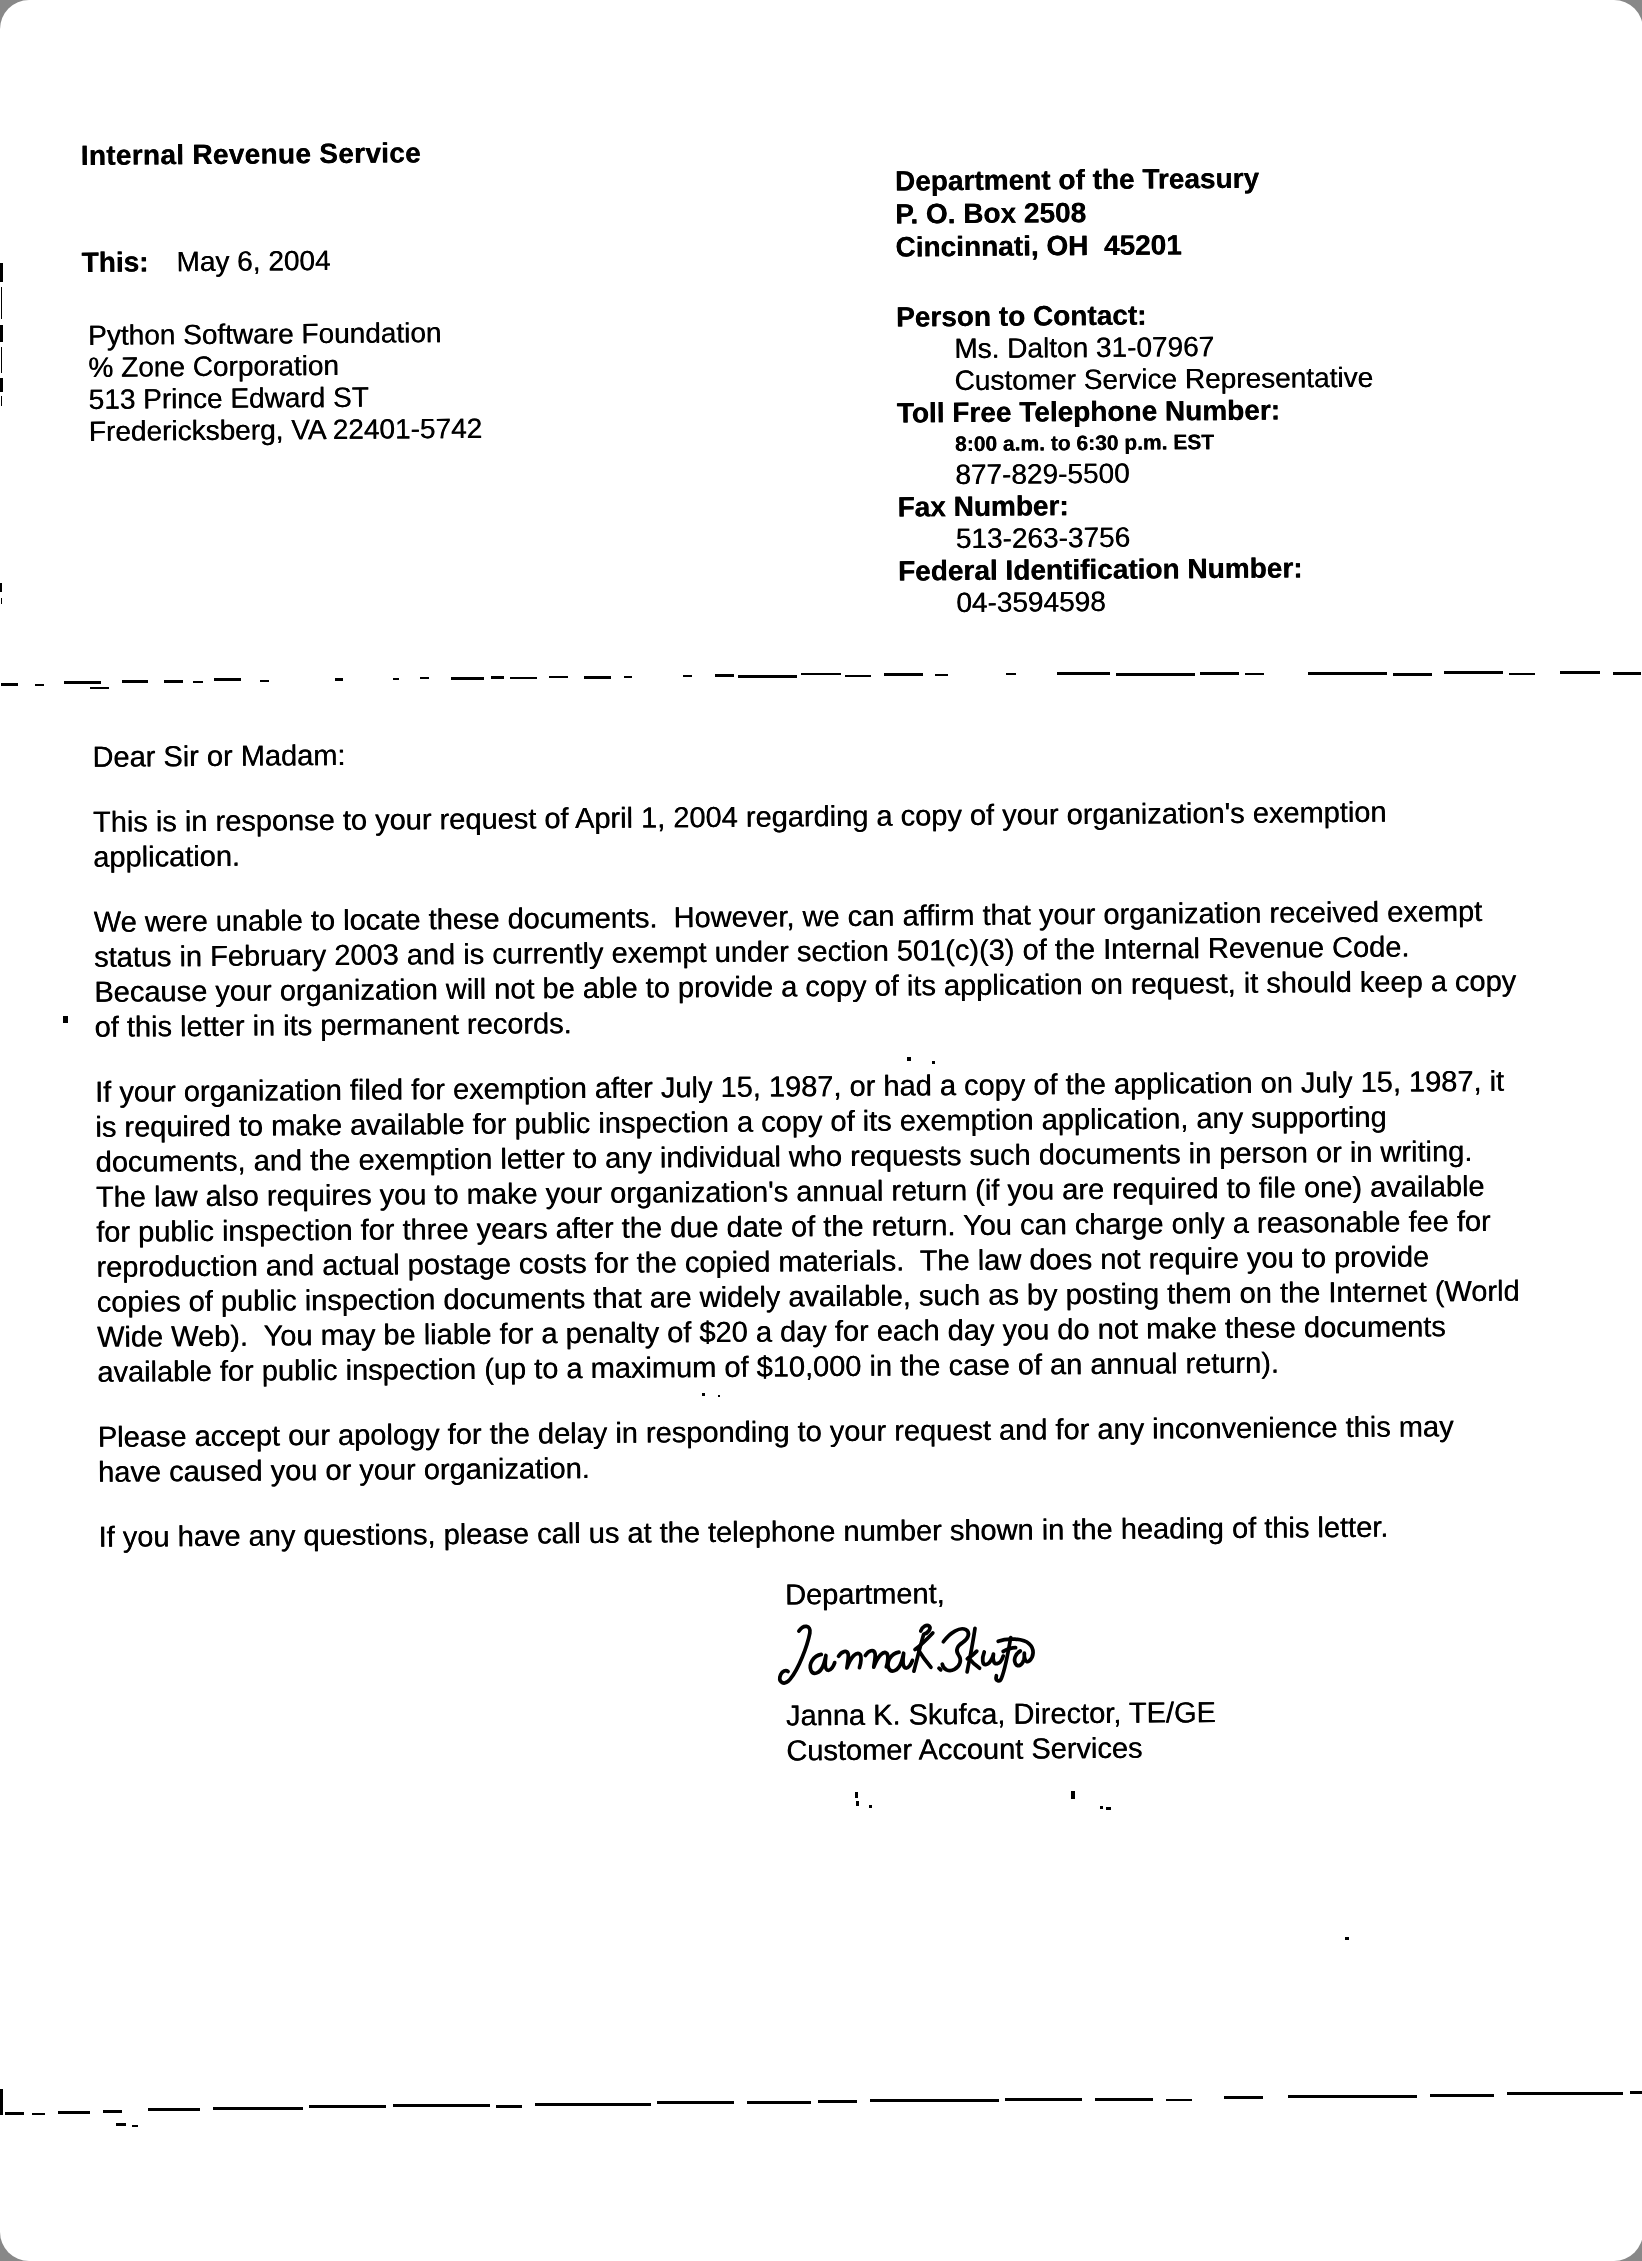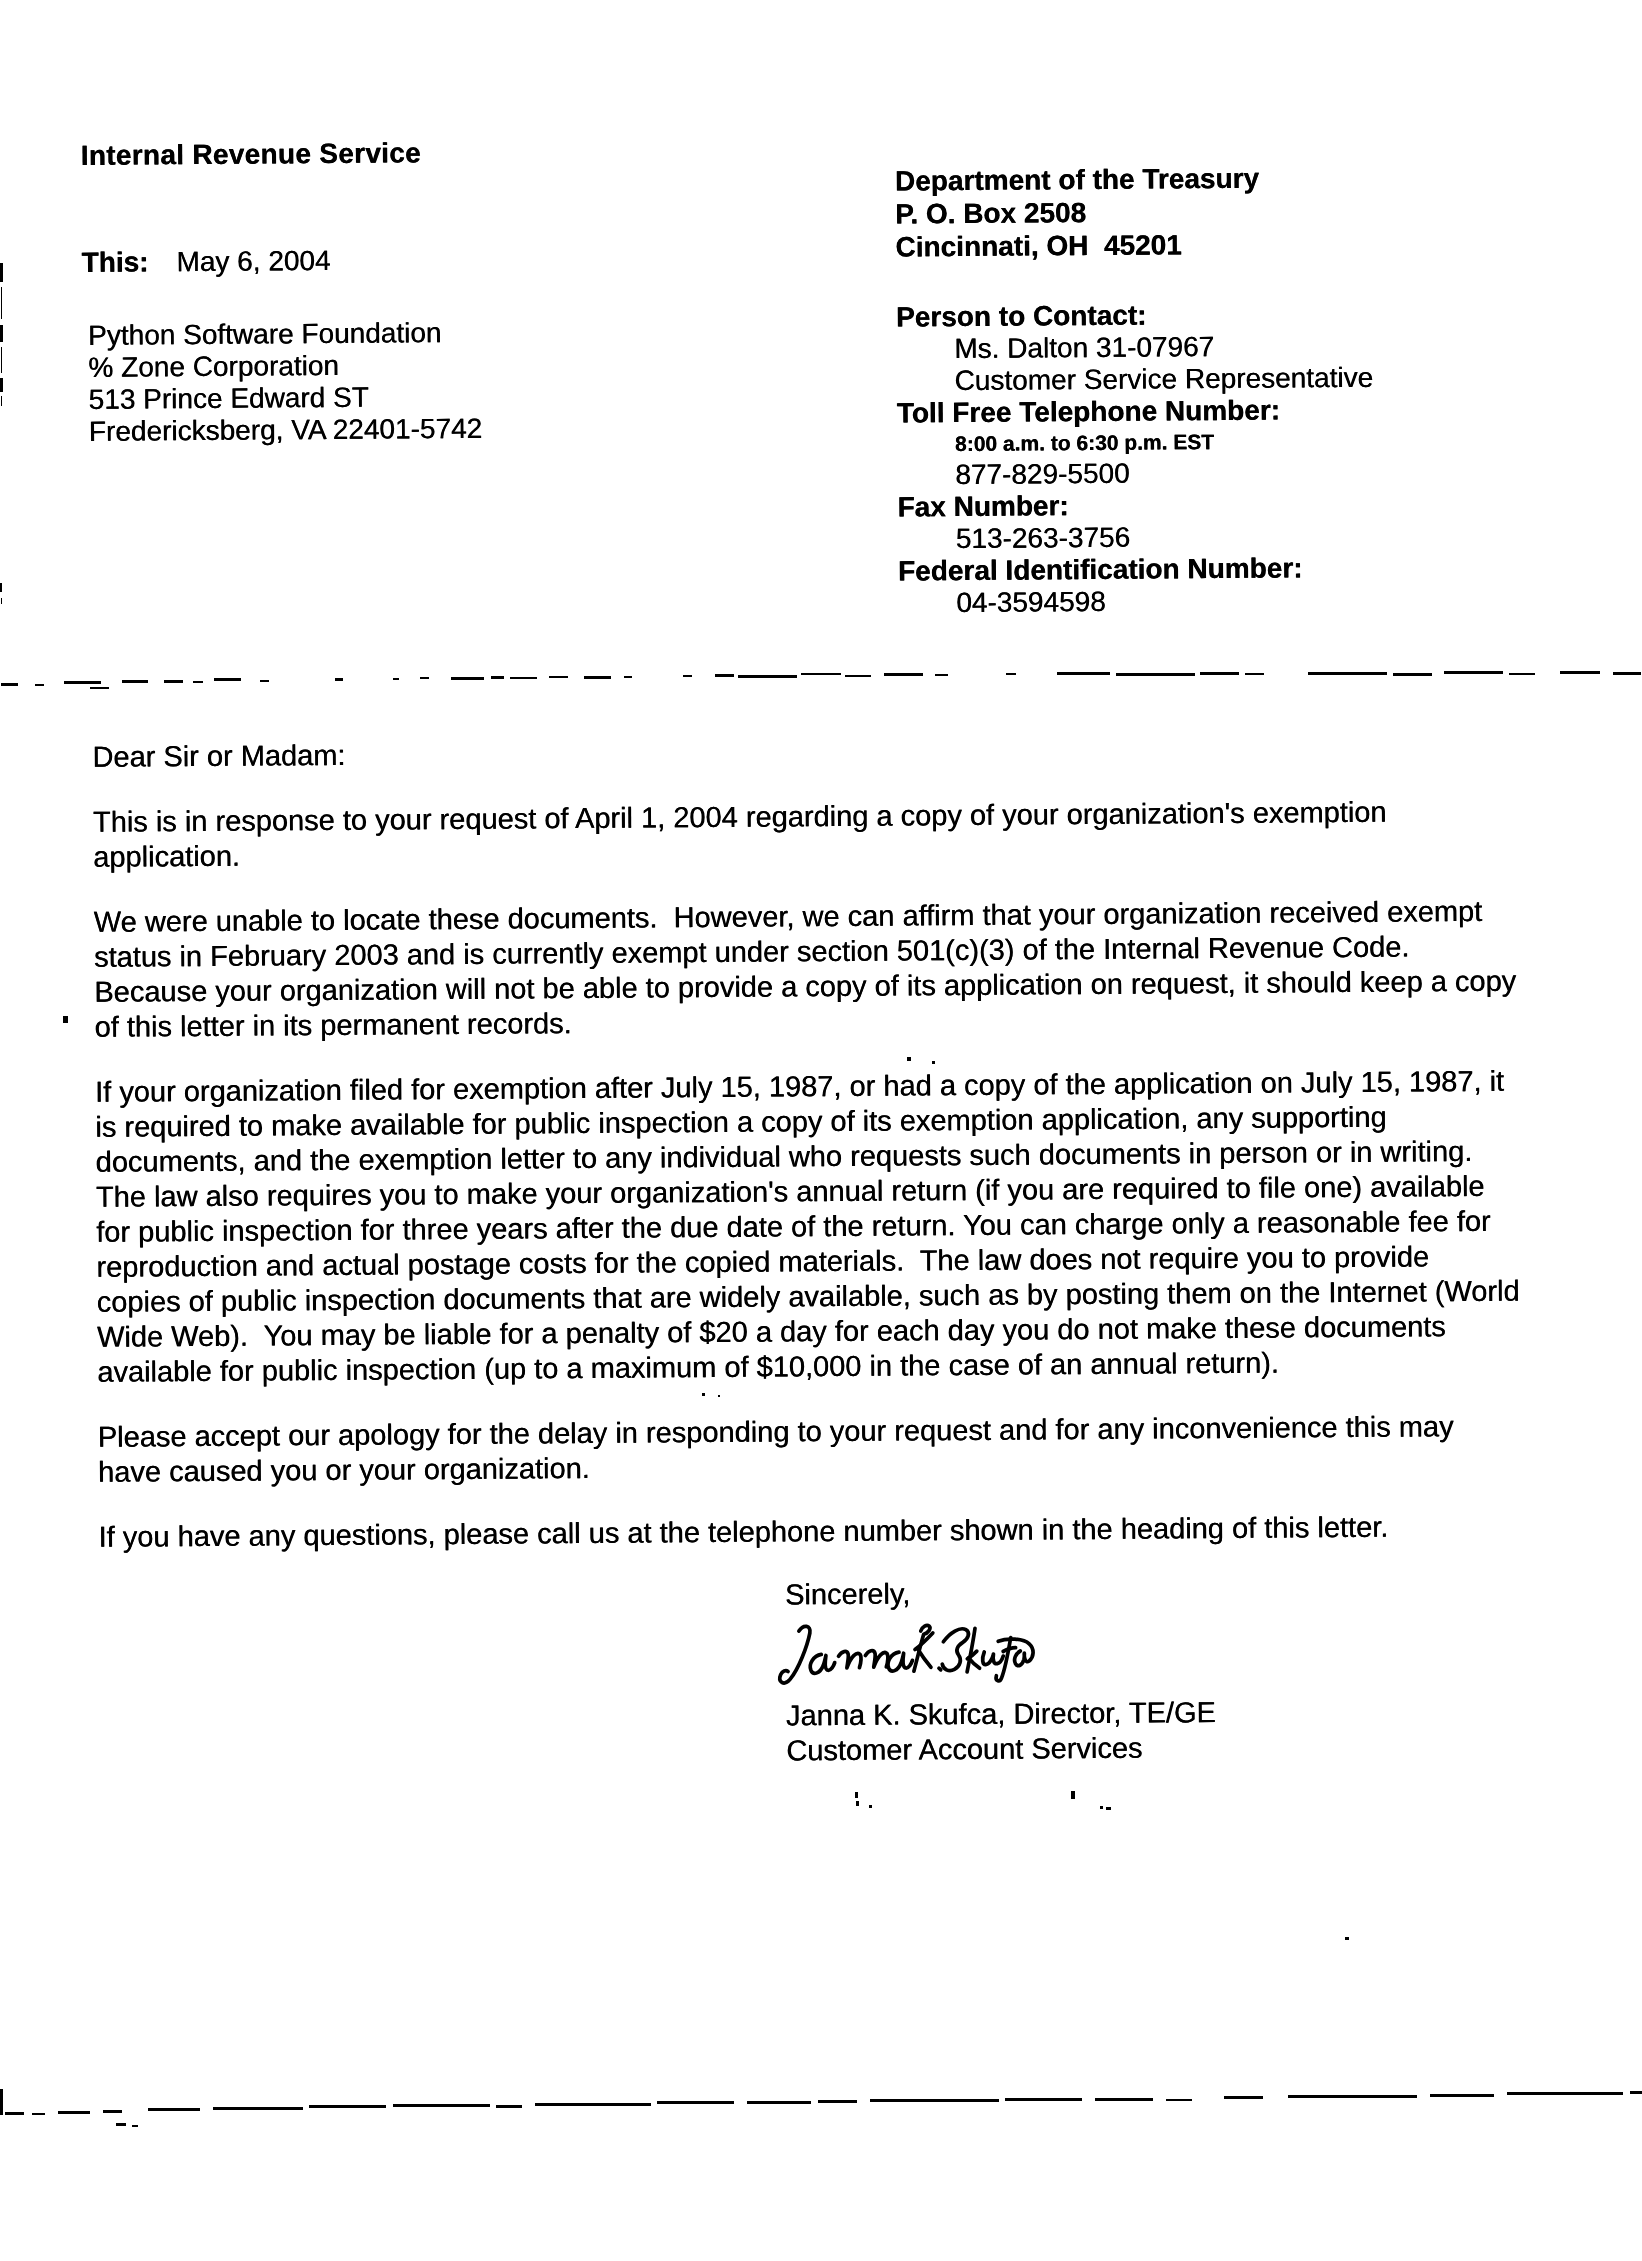--- a/index.html
+++ b/index.html
@@ -3,20 +3,21 @@
 <meta charset="utf-8">
 <style>
   html,body{margin:0;padding:0;background:#888;}
   .page{
     position:relative;
     width:1643px;height:2261px;
     background:#ffffff;
     overflow:hidden;
     font-family:"Liberation Sans", sans-serif;
     color:#000;
+    border-radius:29px;
   }
   .tilt{
     position:absolute;left:0;top:0;width:1643px;height:2261px;
     transform:rotate(-0.45deg);
     transform-origin:77px 1095px;
   }
   .ink{ text-shadow:0.4px 0 0 #000; }
   .b{ font-weight:700; }
 
   .agency{
@@ -116,21 +117,21 @@
 for public inspection for three years after the due date of the return. You can charge only a reasonable fee for
 reproduction and actual postage costs for the copied materials.&nbsp; The law does not require you to provide
 copies of public inspection documents that are widely available, such as by posting them on the Internet (World
 Wide Web).&nbsp; You may be liable for a penalty of $20 a day for each day you do not make these documents
 available for public inspection (up to a maximum of $10,000 in the case of an annual return).</p>
       <p>Please accept our apology for the delay in responding to your request and for any inconvenience this may
 have caused you or your organization.</p>
       <p>If you have any questions, please call us at the telephone number shown in the heading of this letter.</p>
     </div>
 
-    <div class="closing">Sincerely,</div>
+    <div class="closing">Department,</div>
 
     <div class="signature">
       
       <svg viewBox="0 0 460 124" fill="none" stroke="#000" stroke-width="6.5" stroke-linecap="round" stroke-linejoin="round">
         <path d="M44,20 C52,8 66,10 63,24 C58,46 42,86 26,104 C15,116 4,108 10,95 C13,89 19,87 23,90"></path>
         <path d="M82,62 C68,64 59,78 63,89 C67,99 79,95 85,81 C88,73 89,68 90,64 C88,76 87,89 93,90 C98,91 103,83 105,77"></path>
         <path d="M112,66 C118,57 127,55 129,63 C130,69 127,80 126,87 C134,66 144,59 149,63 C153,66 151,79 148,87"></path>
         <path d="M159,66 C165,57 174,55 176,63 C177,69 174,80 173,87 C181,66 191,59 196,63 C200,66 198,79 195,87"></path>
         <path d="M218,62 C204,64 195,78 199,89 C203,99 215,95 221,81 C224,73 225,68 226,64 C224,76 223,89 229,90 C234,91 239,83 241,77"></path>
         <path d="M257,26 C260,18 268,14 272,18 C276,22 270,30 262,32 C256,50 249,76 243,96"></path>

